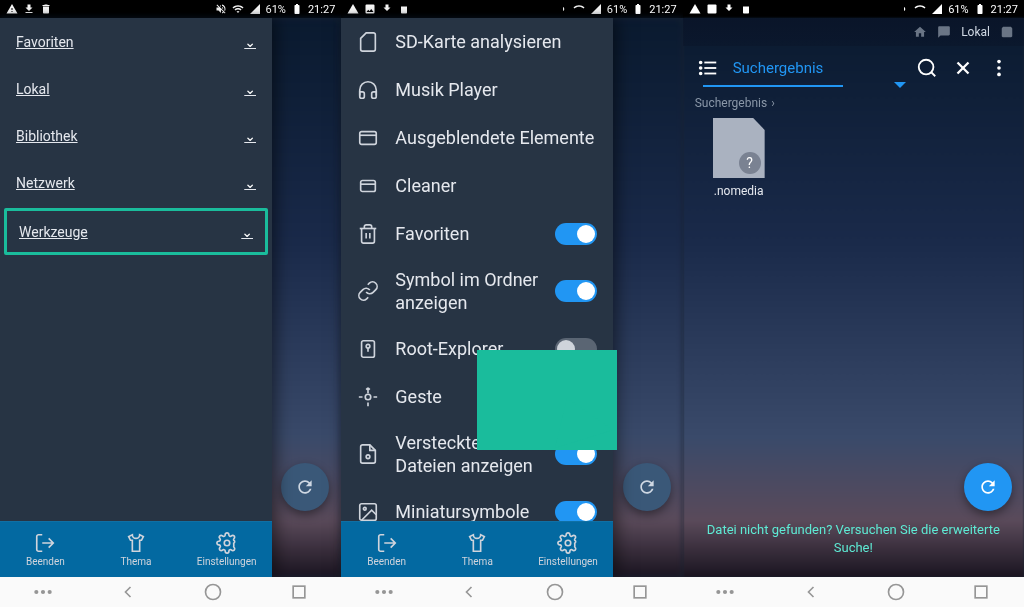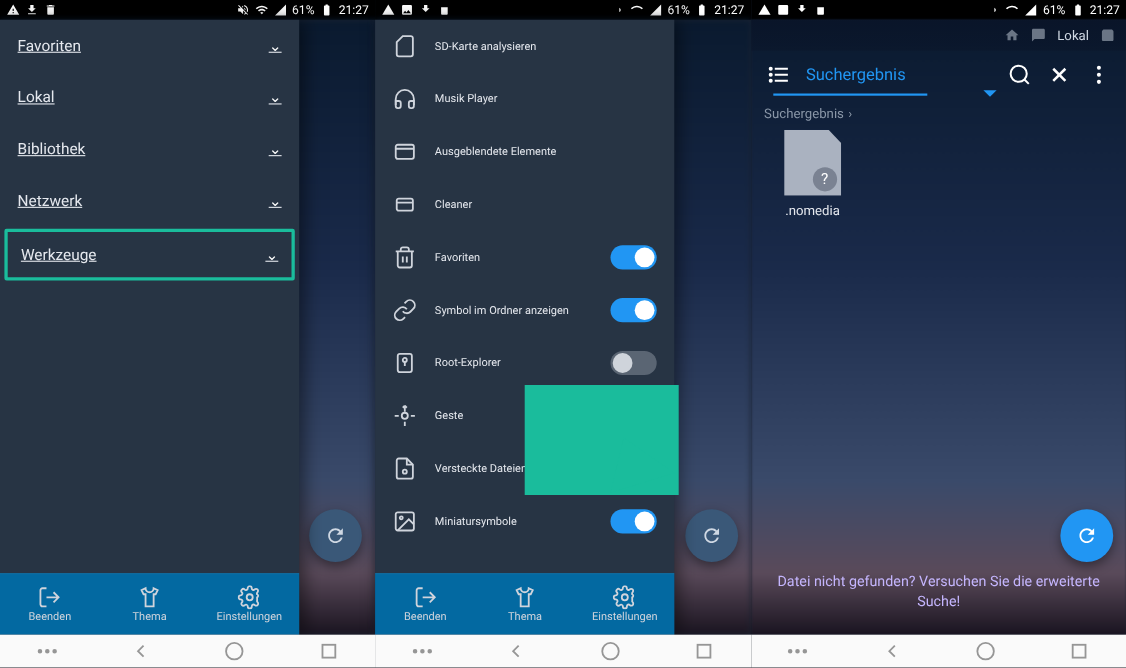--- a/index.html
+++ b/index.html
@@ -50,21 +50,21 @@
   .bottombar-item {
     flex: 1; display: flex; flex-direction: column;
     align-items: center; justify-content: center; gap: 2px;
     color: #d0d4dc; font-size: 10px;
   }
   .bottombar-ico { width: 22px; height: 22px; }
 
   
   .setting-row {
     display: flex; align-items: center; padding: 10px 16px;
-    gap: 16px; color: #e5e8ee; font-size: 10px; min-height: 48px;
+    gap: 16px; color: #e5e8ee; font-size: 18px; min-height: 48px;
   }
   .setting-ico { width: 22px; height: 22px; flex-shrink: 0; }
   .setting-label { flex: 1; line-height: 1.3; }
   .toggle {
     width: 42px; height: 22px; border-radius: 11px;
     position: relative; flex-shrink: 0;
   }
   .toggle.on { background: #2196f3; }
   .toggle.off { background: #5a6573; }
   .toggle .knob {
@@ -131,21 +131,21 @@
     position: relative;
   }
   .file-thumb-q {
     position: absolute; bottom: 4px; right: 4px;
     width: 22px; height: 22px; border-radius: 11px; background: #7a8292;
     color: #fff; display: flex; align-items: center; justify-content: center;
     font-size: 14px;
   }
   .s3-tip {
     position: absolute; bottom: 50px; left: 0; right: 0;
-    text-align: center; color: #c4b5fd; font-size: 13px; z-index: 6;
+    text-align: center; color: #5eead4; font-size: 13px; z-index: 6;
     padding: 0 20px; line-height: 1.4;
   }
 </style>
 </head>
 <body>
 
 <div class="screen">
 
   <div class="status-bar">
     <div class="status-left">

